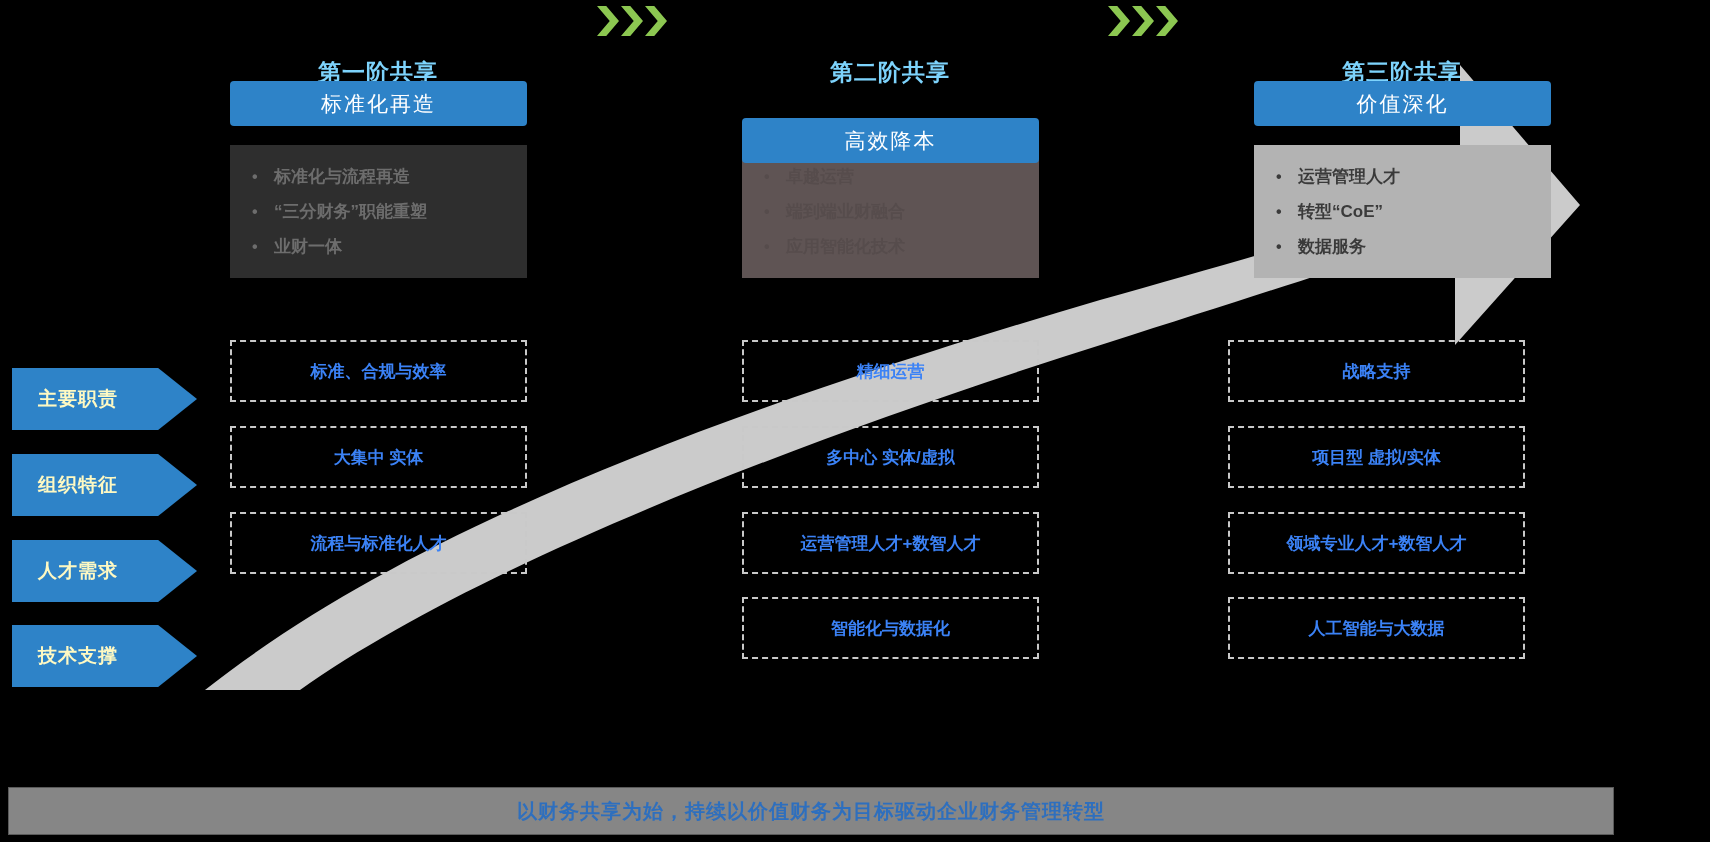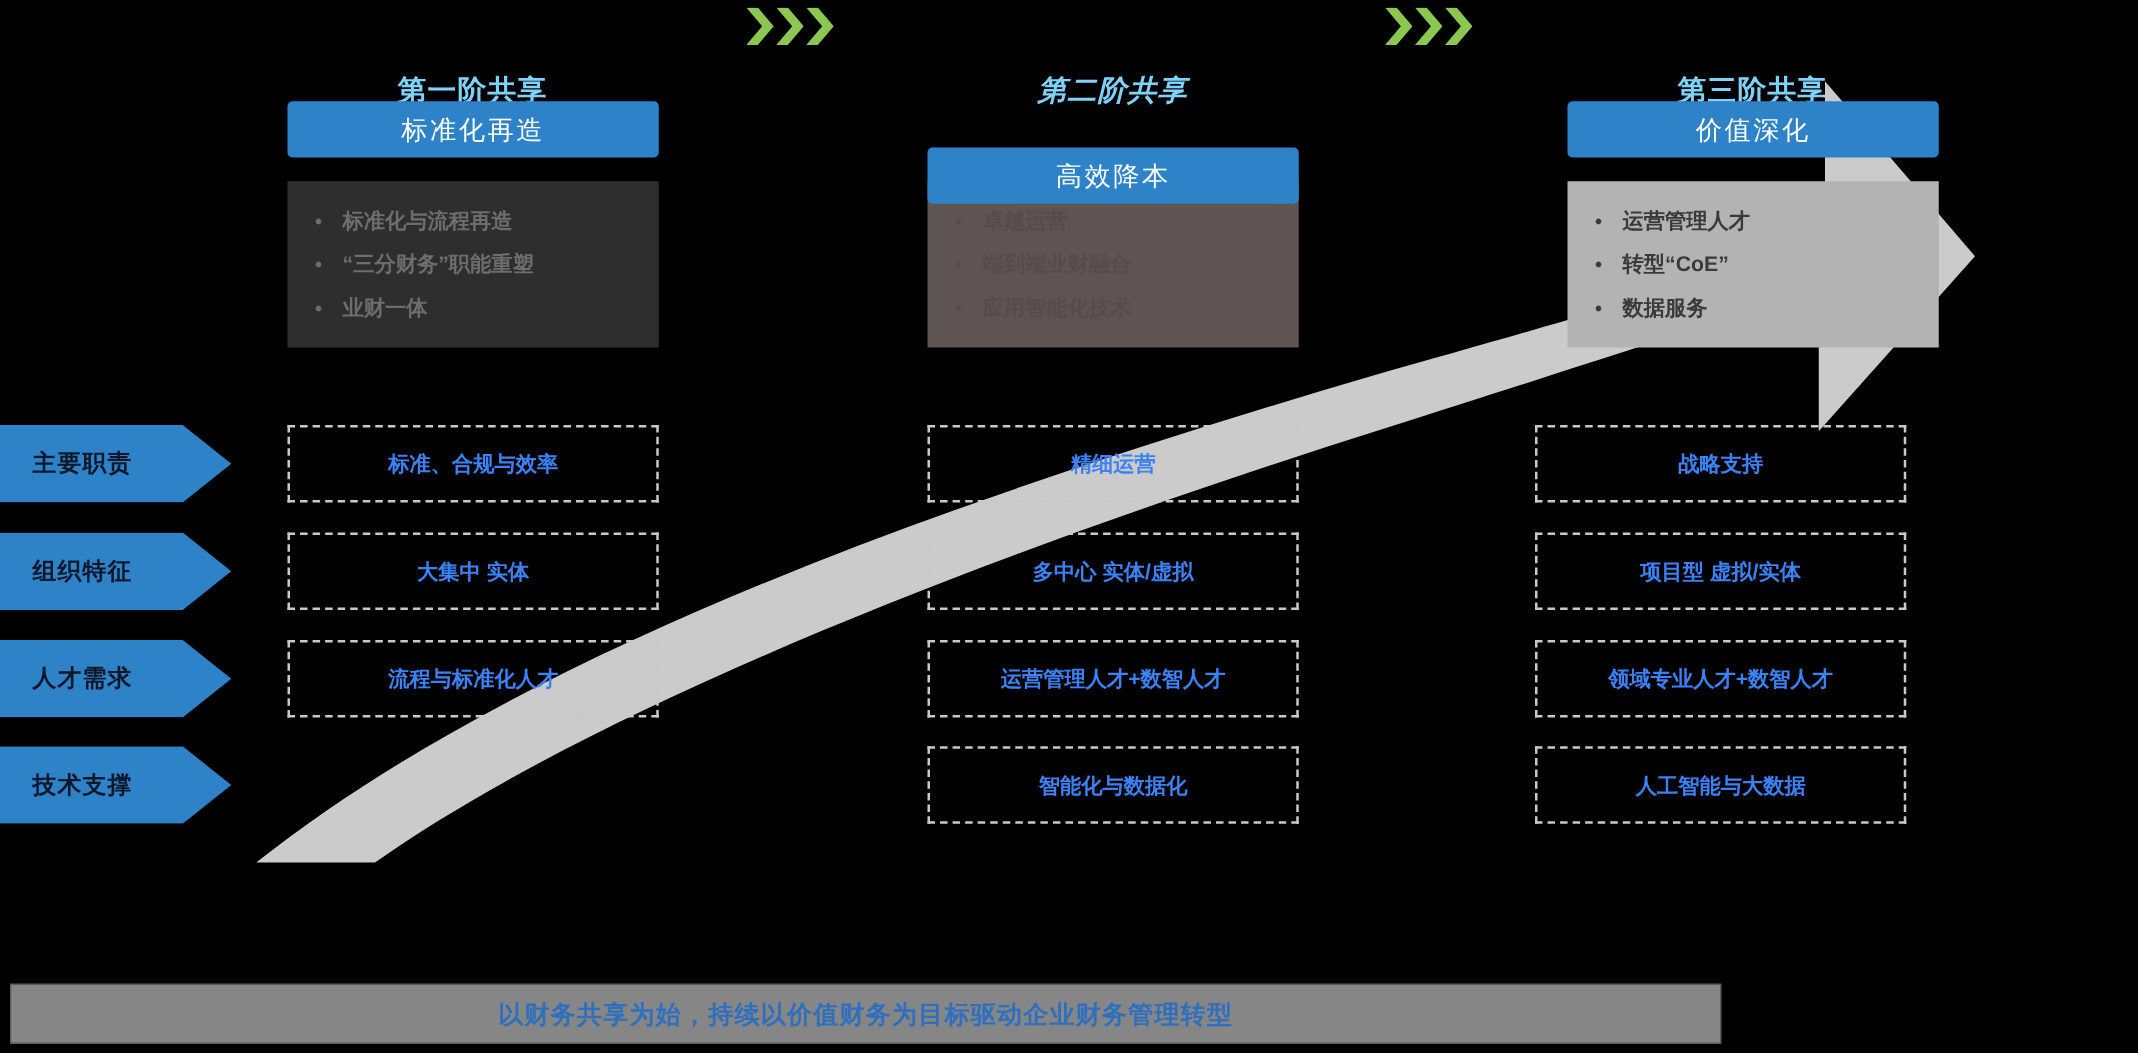--- a/index.html
+++ b/index.html
@@ -24,21 +24,21 @@
     width: 330px;
     text-align: center;
     font-size: 23px;
     font-weight: 700;
     color: #7dd3fc;
     letter-spacing: 1px;
     line-height: 36px;
     margin-top: 40px;
   }
   .phase-title.p1 { left: 213px; }
-  .phase-title.p2 { left: 725px; font-style: italic; }
+  .phase-title.p2 { left: 725px; }
   .phase-title.p3 { left: 1237px; }
 
   
   .chev-group {
     position: absolute;
     top: 6px;
     height: 30px;
     display: flex;
     gap: 2px;
   }
@@ -110,33 +110,34 @@
     top: 0; left: 0;
     width: 1710px;
     height: 842px;
     z-index: 5;
     pointer-events: none;
   }
 
   
   .row-label {
     position: absolute;
-    left: 0;
+    left: 12px;
     width: 185px;
     height: 62px;
     background: #2e83c8;
     clip-path: polygon(0% 0%, 79% 0%, 100% 50%, 79% 100%, 0% 100%);
-    color: #0f172a;
+    color: #fef9c3;
     font-size: 19px;
     font-weight: 700;
     display: flex;
     align-items: center;
     padding-left: 26px;
     letter-spacing: 1px;
     z-index: 8;
+    margin-top: 28px;
   }
 
   
   .cell {
     position: absolute;
     width: 297px;
     height: 62px;
     border: 2px dashed #c9c9c9;
     display: flex;
     align-items: center;
@@ -149,21 +150,21 @@
   }
   .cell.c1 { left: 230px; }
   .cell.c2 { left: 742px; }
   .cell.c3 { left: 1228px; }
 
   
   .footer {
     position: absolute;
     left: 8px;
     top: 787px;
-    width: 1369px;
+    width: 1606px;
     height: 48px;
     background: #868686;
     border: 1px solid #5a5a5a;
     display: flex;
     align-items: center;
     justify-content: center;
     color: #2e6fbe;
     font-size: 20px;
     font-weight: 700;
     letter-spacing: 1px;

